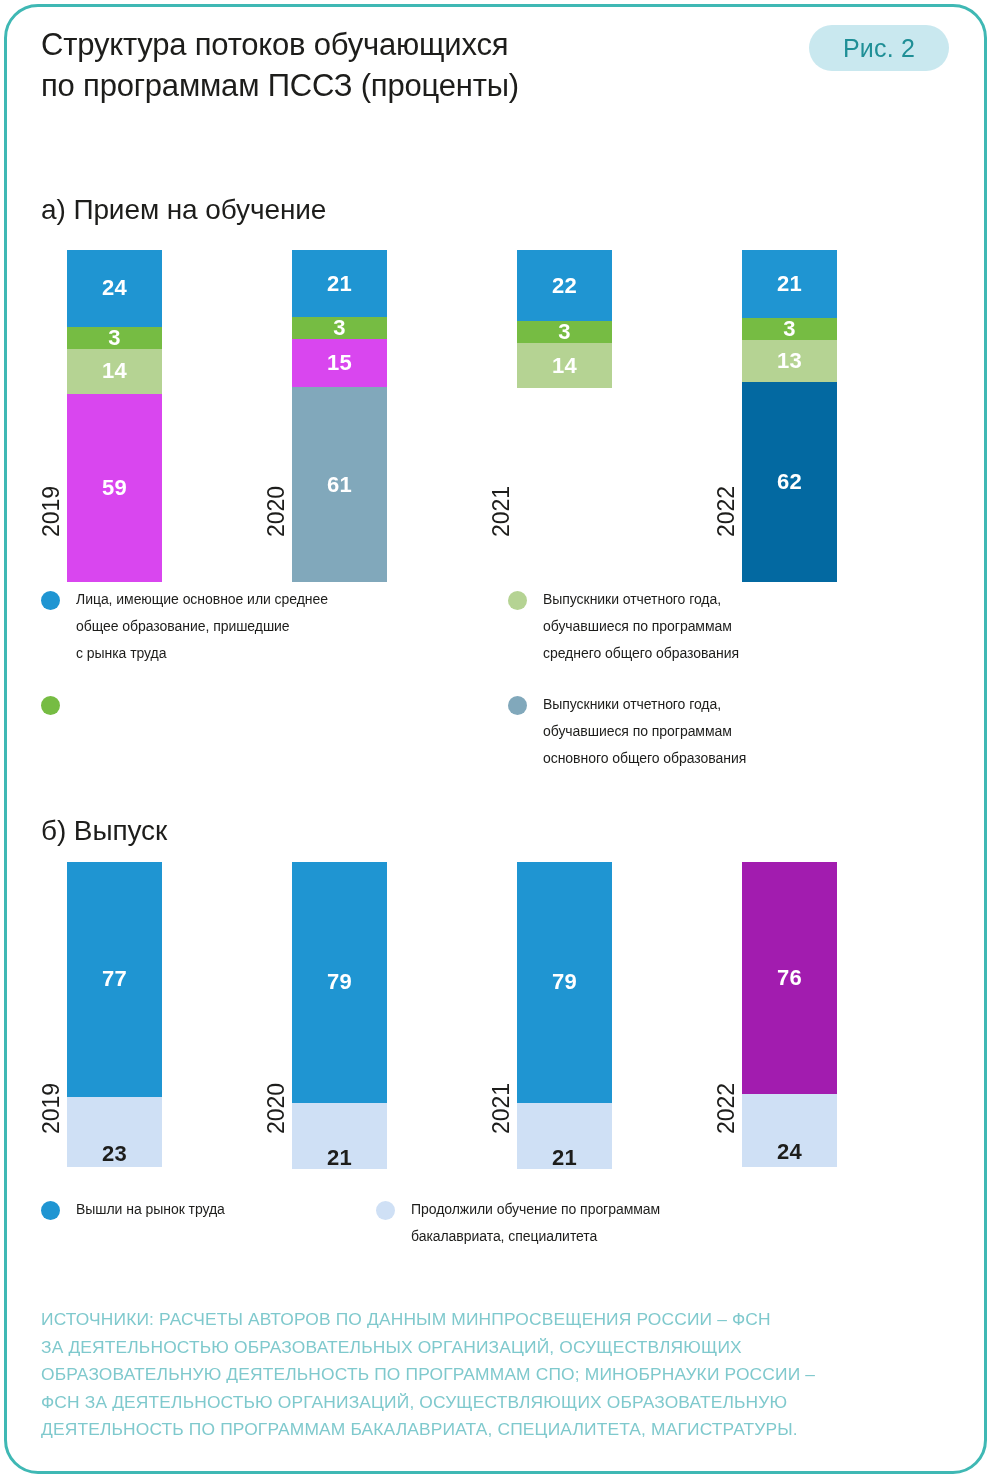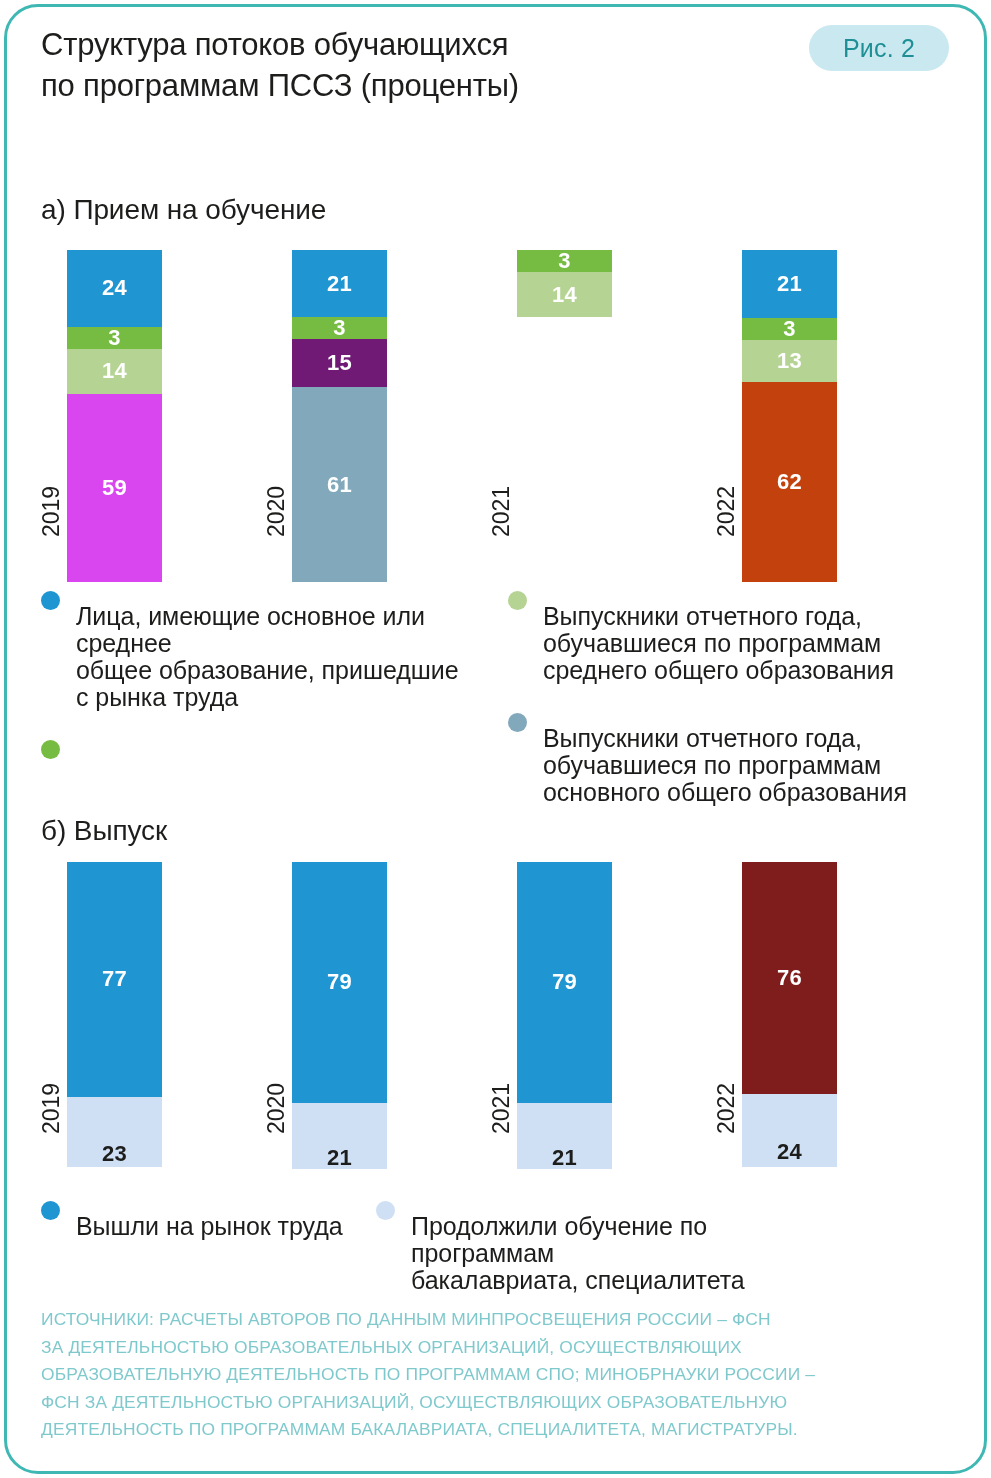--- a/index.html
+++ b/index.html
@@ -147,26 +147,25 @@
   }
   .dot {
     flex: 0 0 auto;
     width: 19px;
     height: 19px;
     border-radius: 50%;
     margin-top: 5px;
     margin-right: 16px;
   }
   .legend-text {
-    font-size: 25px;
+    font-size: 14px;
     line-height: 27px;
     color: #1d1d1b;
     white-space: pre-line;
     letter-spacing: -0.05px;
-    margin-top: 17px;
   }
 
   
   .source {
     position: absolute;
     left: 41px;
     top: 1306px;
     width: 880px;
     font-size: 17.4px;
     line-height: 27.5px;
@@ -212,33 +211,36 @@
         <div class="year-label">
           <span>2020</span>
         </div>
         <div class="bar-stack">
           <div class="seg" style="background: rgb(31, 149, 210); flex: 0 0 21%;">
             <span class="seg-label light">21</span>
           </div>
           <div class="seg" style="background: rgb(118, 188, 67); flex: 0 0 3%;">
             <span class="seg-label light">3</span>
           </div>
-          <div class="seg" style="background: #701a75; flex: 0 0 15%;">
+          <div class="seg" style="background: #d946ef; flex: 0 0 15%;">
             <span class="seg-label light">15</span>
           </div>
           <div class="seg" style="background: rgb(129, 168, 187); flex: 0 0 61%;">
             <span class="seg-label light">61</span>
           </div>
         </div>
       </div>
       <div class="bar-group" style="left: 450px;">
         <div class="year-label">
           <span>2021</span>
         </div>
         <div class="bar-stack">
+          <div class="seg" style="background: rgb(31, 149, 210); flex: 0 0 22.2222%;">
+            <span class="seg-label light">22</span>
+          </div>
           <div class="seg" style="background: rgb(118, 188, 67); flex: 0 0 3.0303%;">
             <span class="seg-label light">3</span>
           </div>
           <div class="seg" style="background: rgb(181, 211, 147); flex: 0 0 14.1414%;">
             <span class="seg-label light">14</span>
           </div>
         </div>
       </div>
       <div class="bar-group" style="left: 675px;">
         <div class="year-label">
@@ -247,21 +249,21 @@
         <div class="bar-stack">
           <div class="seg" style="background: rgb(31, 149, 210); flex: 0 0 21.2121%;">
             <span class="seg-label light">21</span>
           </div>
           <div class="seg" style="background: rgb(118, 188, 67); flex: 0 0 3.0303%;">
             <span class="seg-label light">3</span>
           </div>
           <div class="seg" style="background: rgb(181, 211, 147); flex: 0 0 13.1313%;">
             <span class="seg-label light">13</span>
           </div>
-          <div class="seg" style="background: #c2410c; flex: 0 0 62.6263%;">
+          <div class="seg" style="background: #0369a1; flex: 0 0 62.6263%;">
             <span class="seg-label light">62</span>
           </div>
         </div>
       </div>
     </div>
 
   <div class="section-title" id="sec-b-title">б) Выпуск</div>
   <div class="plot" id="plot-b">
       <div class="bar-group" style="left: 0px;">
         <div class="year-label">
@@ -300,21 +302,21 @@
           <div class="seg" style="background: rgb(207, 224, 245); flex: 0 0 21%;">
             <span class="seg-label dark">21</span>
           </div>
         </div>
       </div>
       <div class="bar-group" style="left: 675px;">
         <div class="year-label">
           <span>2022</span>
         </div>
         <div class="bar-stack">
-          <div class="seg" style="background: #7f1d1d; flex: 0 0 76%;">
+          <div class="seg" style="background: #a21caf; flex: 0 0 76%;">
             <span class="seg-label light">76</span>
           </div>
           <div class="seg" style="background: rgb(207, 224, 245); flex: 0 0 24%;">
             <span class="seg-label dark">24</span>
           </div>
         </div>
       </div>
     </div>
 
   <div class="legend" id="legend-a">

